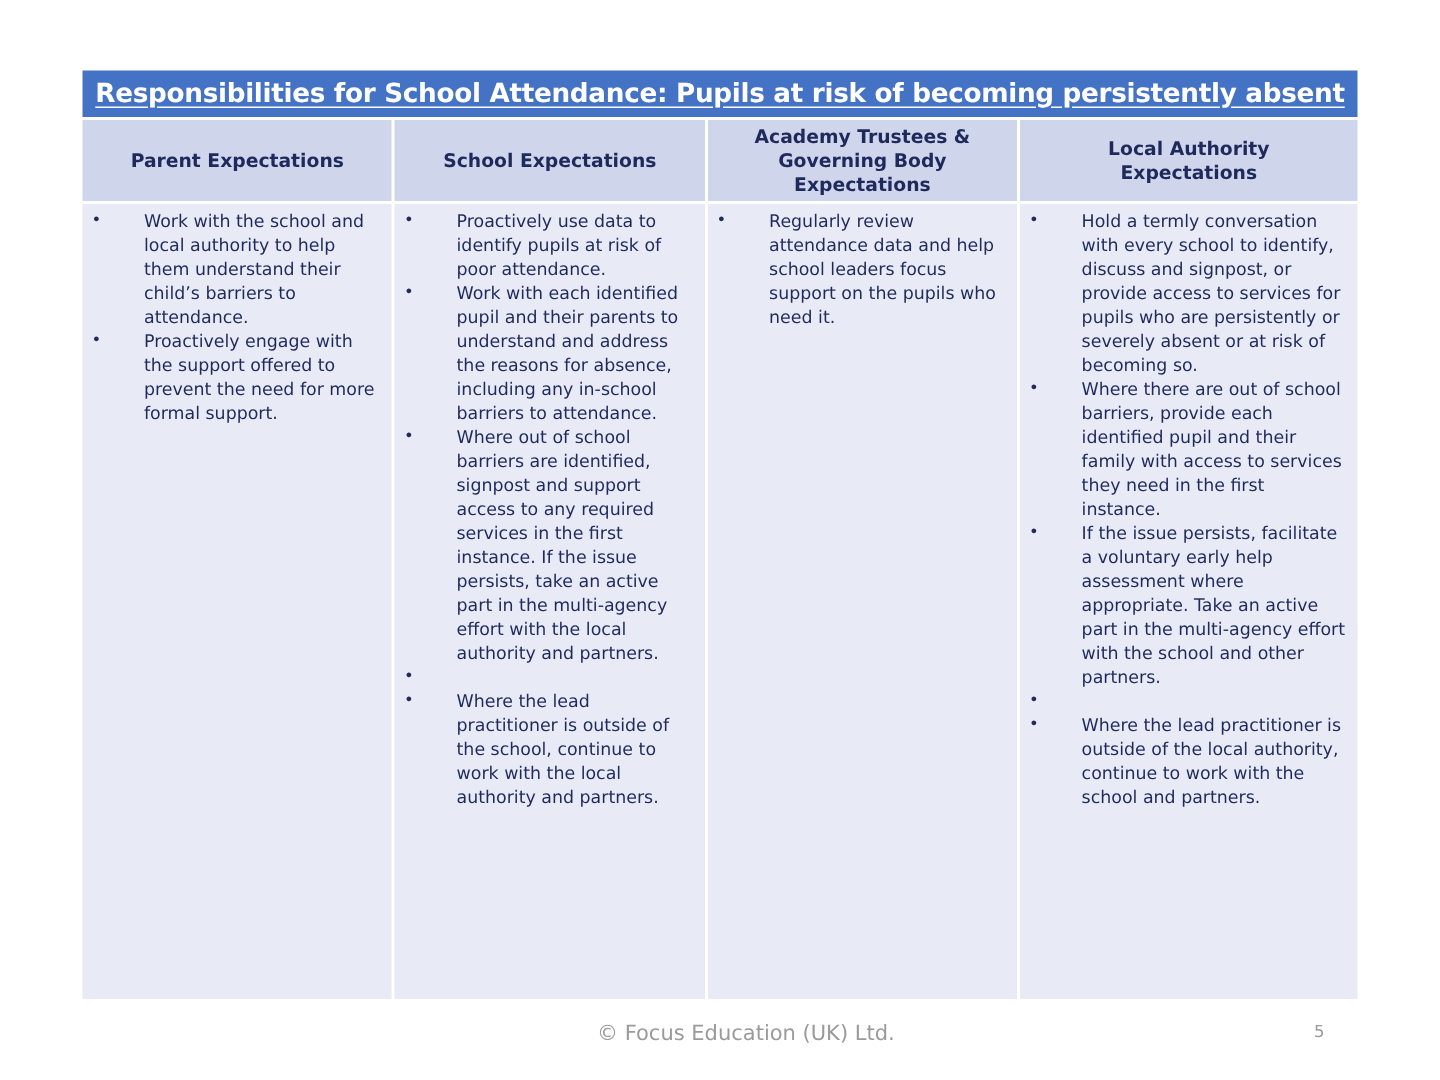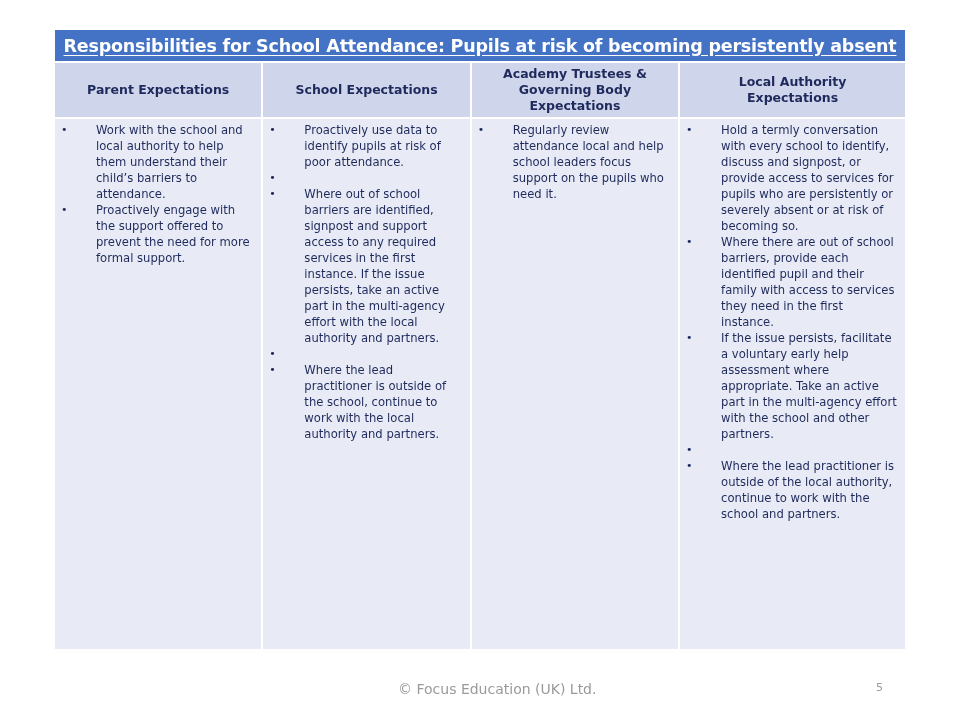--- a/index.html
+++ b/index.html
@@ -2,21 +2,21 @@
 <html><head>
   <meta charset="utf-8">
   <style>
     * { box-sizing: border-box; margin: 0; padding: 0; }
     html, body { width: 960px; height: 720px; background: #ffffff; overflow: hidden; }
     body { position: relative; font-family: "DejaVu Sans", sans-serif; color: #1f2a5c; }
 
     .slide-table {
       position: absolute;
       left: 55px;
-      top: 30px;
+      top: 47px;
       width: 850px;
     }
     .title-bar {
       height: 31px;
       background: #4472c4;
       display: flex;
       align-items: center;
       justify-content: center;
     }
     .title-text {
@@ -122,40 +122,41 @@
     </div>
 
     <div class="body-cell col-1">
       <ul class="bullet-list">
         <li class="bullet-item">
           <span class="bullet-dot">•</span>
           <span class="bullet-text">Proactively use data to identify pupils at risk of poor attendance.</span>
         </li>
         <li class="bullet-item">
           <span class="bullet-dot">•</span>
+          <span class="bullet-text">Work with each identified pupil and their parents to understand and address the reasons for absence, including any in-school barriers to attendance.</span>
         </li>
         <li class="bullet-item">
           <span class="bullet-dot">•</span>
           <span class="bullet-text">Where out of school barriers are identified, signpost and support access to any required services in the first instance. If the issue persists, take an active part in the multi-agency effort with the local authority and partners.</span>
         </li>
         <li class="bullet-item">
           <span class="bullet-dot">•</span>
         </li>
         <li class="bullet-item">
           <span class="bullet-dot">•</span>
           <span class="bullet-text">Where the lead practitioner is outside of the school, continue to work with the local authority and partners.</span>
         </li>
       </ul>
     </div>
 
     <div class="body-cell col-2">
       <ul class="bullet-list">
         <li class="bullet-item">
           <span class="bullet-dot">•</span>
-          <span class="bullet-text">Regularly review attendance local and help school leaders focus support on the pupils who need it.</span>
+          <span class="bullet-text">Regularly review attendance data and help school leaders focus support on the pupils who need it.</span>
         </li>
       </ul>
     </div>
 
     <div class="body-cell col-3">
       <ul class="bullet-list">
         <li class="bullet-item">
           <span class="bullet-dot">•</span>
           <span class="bullet-text">Hold a termly conversation with every school to identify, discuss and signpost, or provide access to services for pupils who are persistently or severely absent or at risk of becoming so.</span>
         </li>

